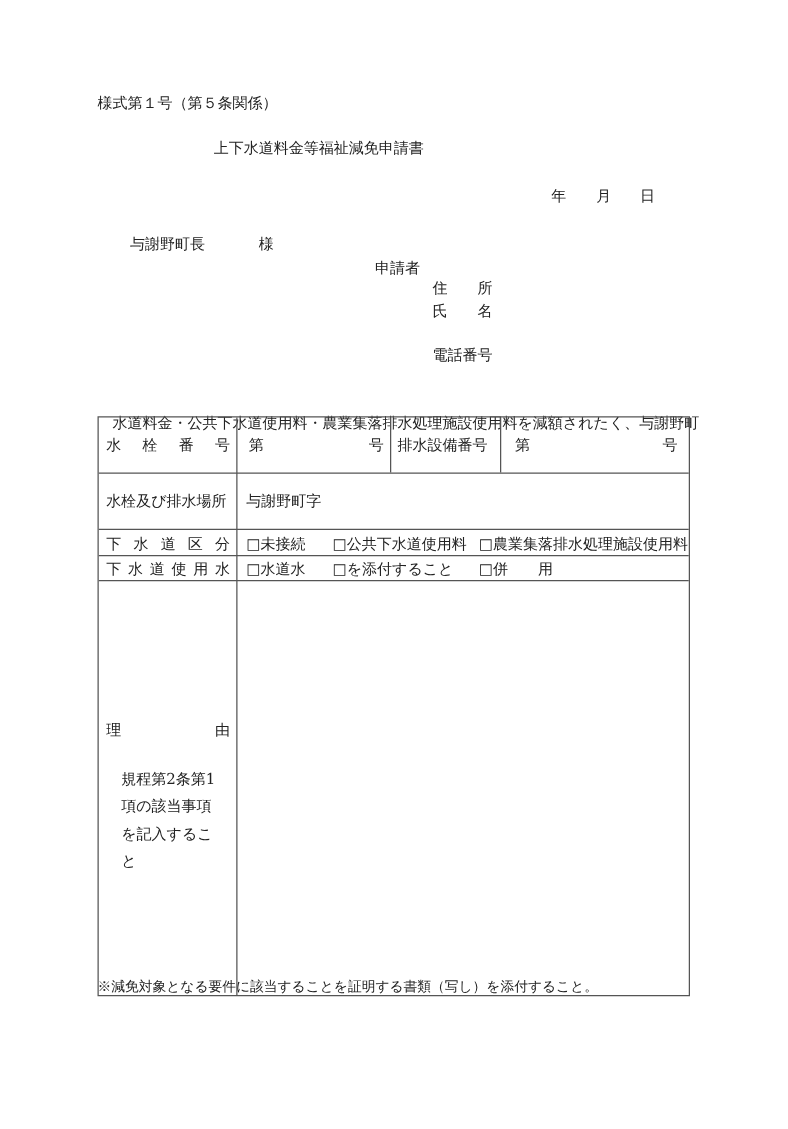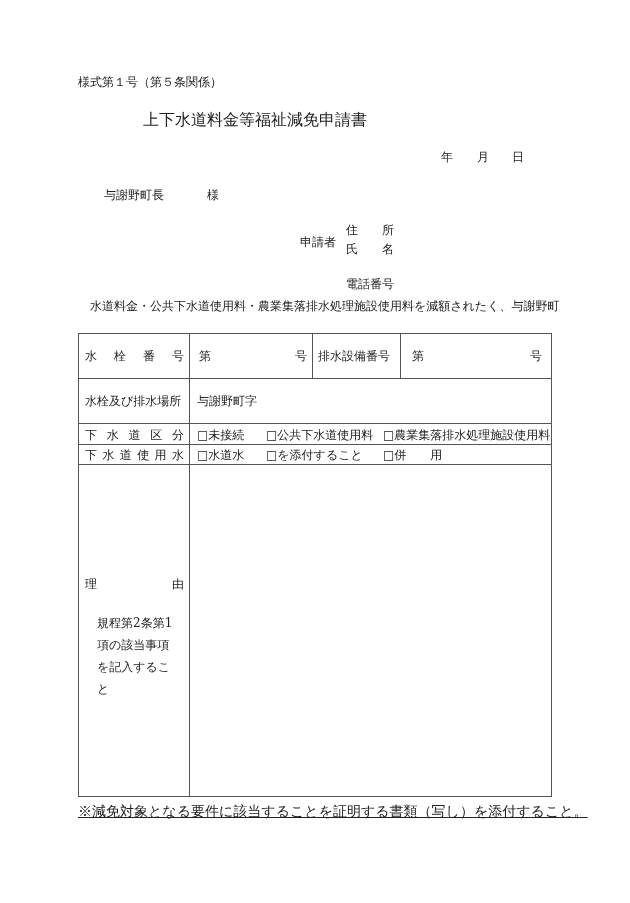--- a/index.html
+++ b/index.html
@@ -3,36 +3,36 @@
   <meta charset="utf-8">
   <style>
     html, body { margin: 0; padding: 0; background: #ffffff; }
     body {
       width: 630px; height: 903px; position: relative; overflow: hidden;
       font-family: "DejaVu Serif", "Liberation Serif", serif;
       color: #222; font-size: 12px;
     }
     .abs { position: absolute; white-space: nowrap; line-height: 1; }
     .form-no { left: 78px; top: 76px; font-size: 12px; }
-    .title { left: 0; width: 510px; top: 112px; text-align: center; font-size: 16px; }
+    .title { left: 0; width: 510px; top: 112px; text-align: center; font-size: 12px; }
     .date { top: 151px; font-size: 12px; }
     .addressee { left: 104px; top: 189px; }
     .sama { left: 207px; top: 189px; }
-    .applicant { left: 300px; top: 236px; }
+    .applicant { left: 300px; top: 208px; }
     .app-label { left: 346px; font-size: 12px; }
     .body-text { left: 78px; top: 297px; line-height: 19px; font-size: 12px; }
-    .body-text div { white-space: nowrap; }
+    .body-text div { white-space: nowrap; margin-top: 32px; }
 
     .tbl { position: absolute; left: 78px; top: 333px; width: 474px; height: 464px; border: 1px solid #555; box-sizing: border-box; }
     .hline { position: absolute; left: 0; right: 0; height: 0; border-top: 1px solid #555; }
     .vline { position: absolute; width: 0; border-left: 1px solid #555; }
     .cell { position: absolute; font-size: 12px; line-height: 1; white-space: nowrap; }
     .lbl-spread { display: flex; justify-content: space-between; }
     .reason-note { line-height: 22px; white-space: normal; width: 84px; }
-    .footnote { left: 78px; top: 804px; font-size: 14px; text-decoration: underline; }
+    .footnote { left: 78px; top: 784px; font-size: 11px; }
   </style>
 </head>
 <body>
 
 <div class="abs form-no">様式第１号（第５条関係）</div>
 <div class="abs title">上下水道料金等福祉減免申請書</div>
 
 <div class="abs date" style="left:441px;">年</div>
 <div class="abs date" style="left:477px;">月</div>
 <div class="abs date" style="left:512px;">日</div>

